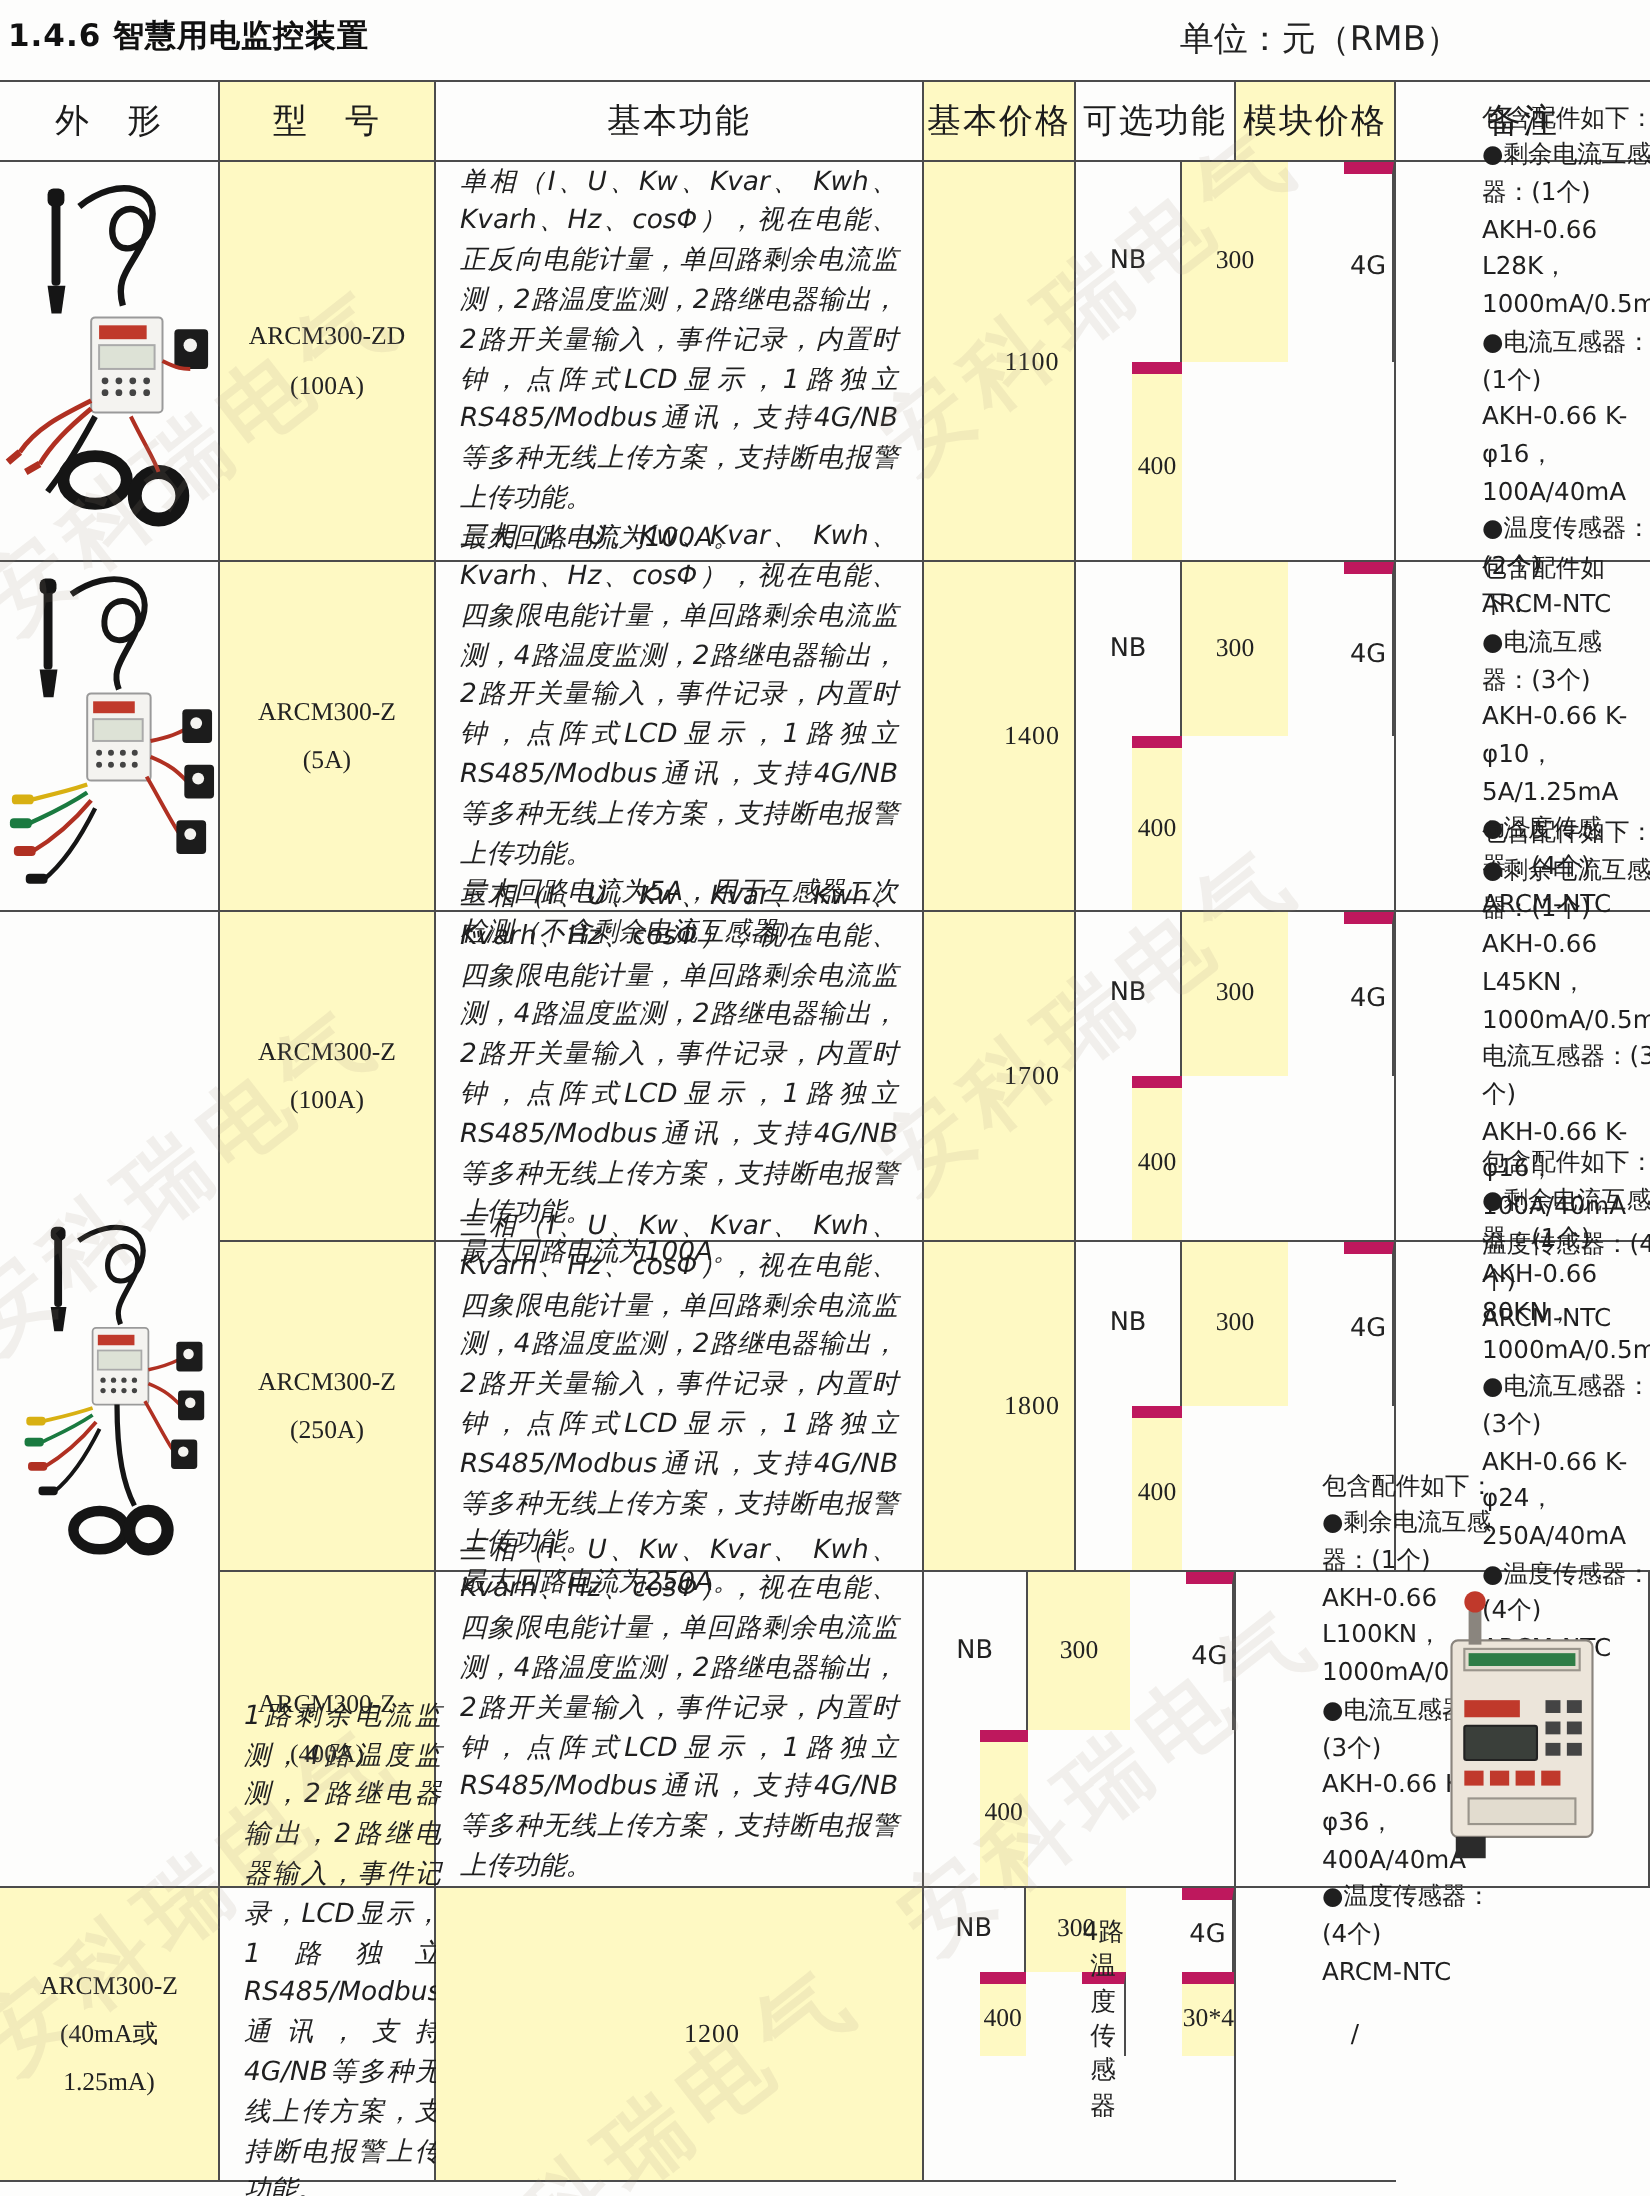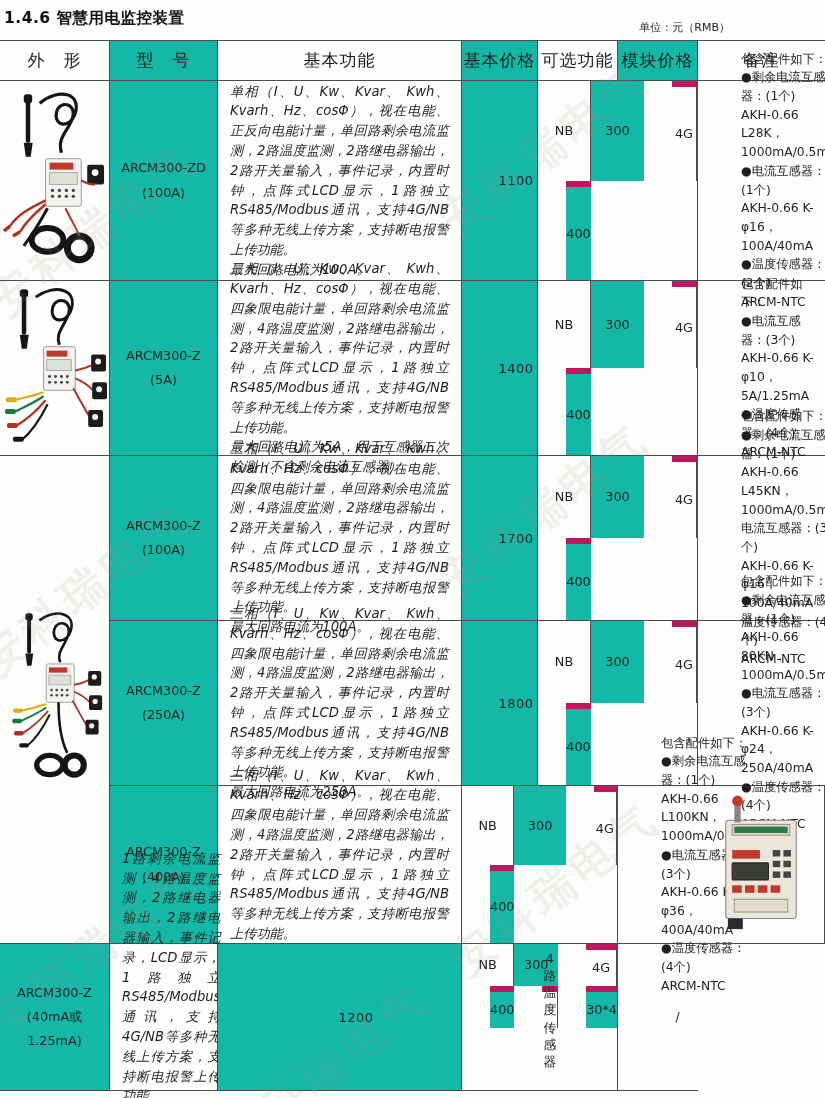--- a/index.html
+++ b/index.html
@@ -4,36 +4,36 @@
 <style>
   html,body{margin:0;padding:0;}
   body{
     width:825px;height:1098px;position:relative;overflow:hidden;
     background:#fdfdfc;color:#222;
     font-family:"DejaVu Sans","Liberation Sans",sans-serif;
   }
   
   .titlebar{position:absolute;top:0;left:0;width:734px;height:40px;}
   .sec-title{position:absolute;left:4px;top:8px;font-size:15.5px;font-weight:bold;color:#111;letter-spacing:.5px;}
-  .unit{position:absolute;right:4px;top:20px;font-size:11px;color:#222;}
+  .unit{position:absolute;right:4px;top:8px;font-size:17px;color:#222;}
   
   .tbl{
     position:absolute;top:40px;left:0;width:825px;height:1050px;
     display:grid;
     grid-template-columns:110px 108px 244px 76px 80px 80px 127px;
     grid-template-rows:40px 200px 175px 165px 165px 158px 147px;
     border-top:1px solid #4c4c4c;
     font-size:13px;
     z-index:2;
   }
   .c{border-right:1px solid #4c4c4c;border-bottom:1px solid #4c4c4c;
      display:flex;align-items:center;justify-content:center;
      box-sizing:border-box;min-width:0;min-height:0;}
   .c.lastcol{border-right:none;}
-  .shaded{background:#14b8a6;}
+  .shaded{background:#fef9c3;font-family:Liberation Serif, serif;}
   .hd{font-size:17px;color:#1c1c1c;letter-spacing:1px;}
   .model{white-space:pre-line;text-align:center;line-height:1.9;font-size:12.8px;}
   .fn{display:block;padding:10px 12px;white-space:pre-line;text-align:justify;
       font-size:13.2px;line-height:1.5;color:#1f1f1f;}
   .fn-wrap{align-items:center;justify-content:flex-start;display:flex;font-style:italic;}
   .price{font-size:13px;letter-spacing:.5px;padding-left:33px;}
   .remark{display:block;padding:8px 4px 8px 7px;white-space:pre-line;
           font-size:12.3px;line-height:1.52;color:#1f1f1f;text-align:left;margin-left:36px;}
   .remark-wrap{justify-content:flex-start;}
   .remark-center{justify-content:center;}

